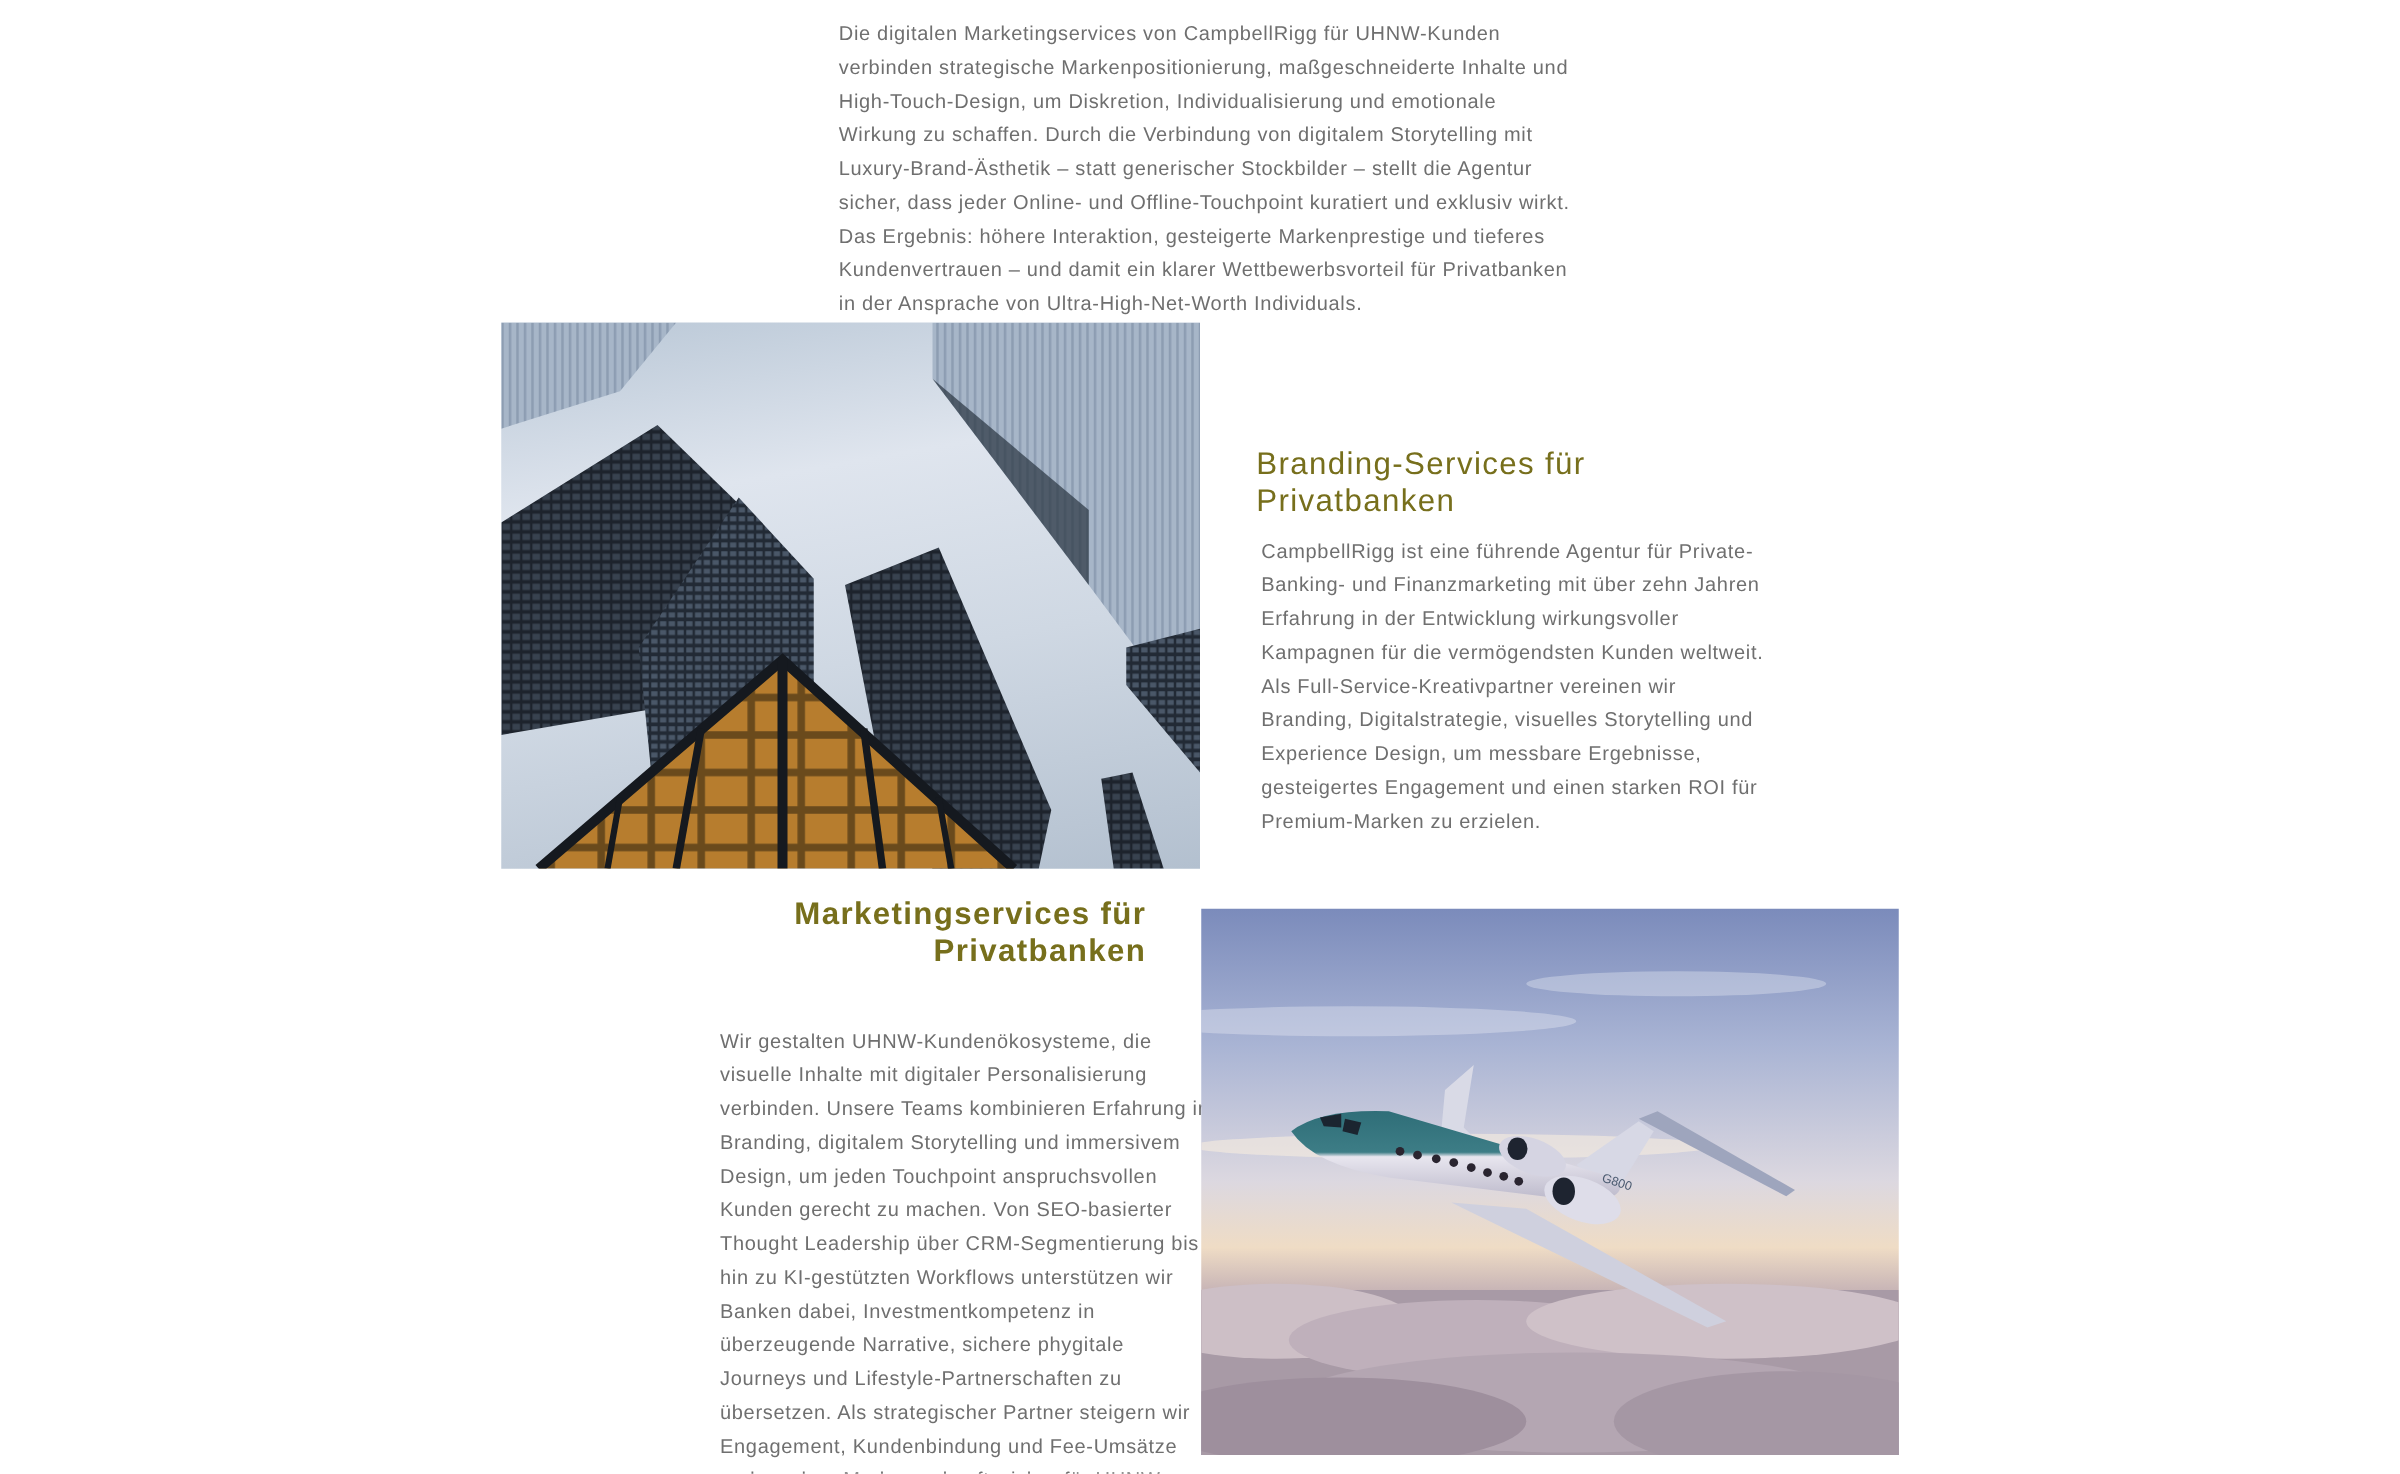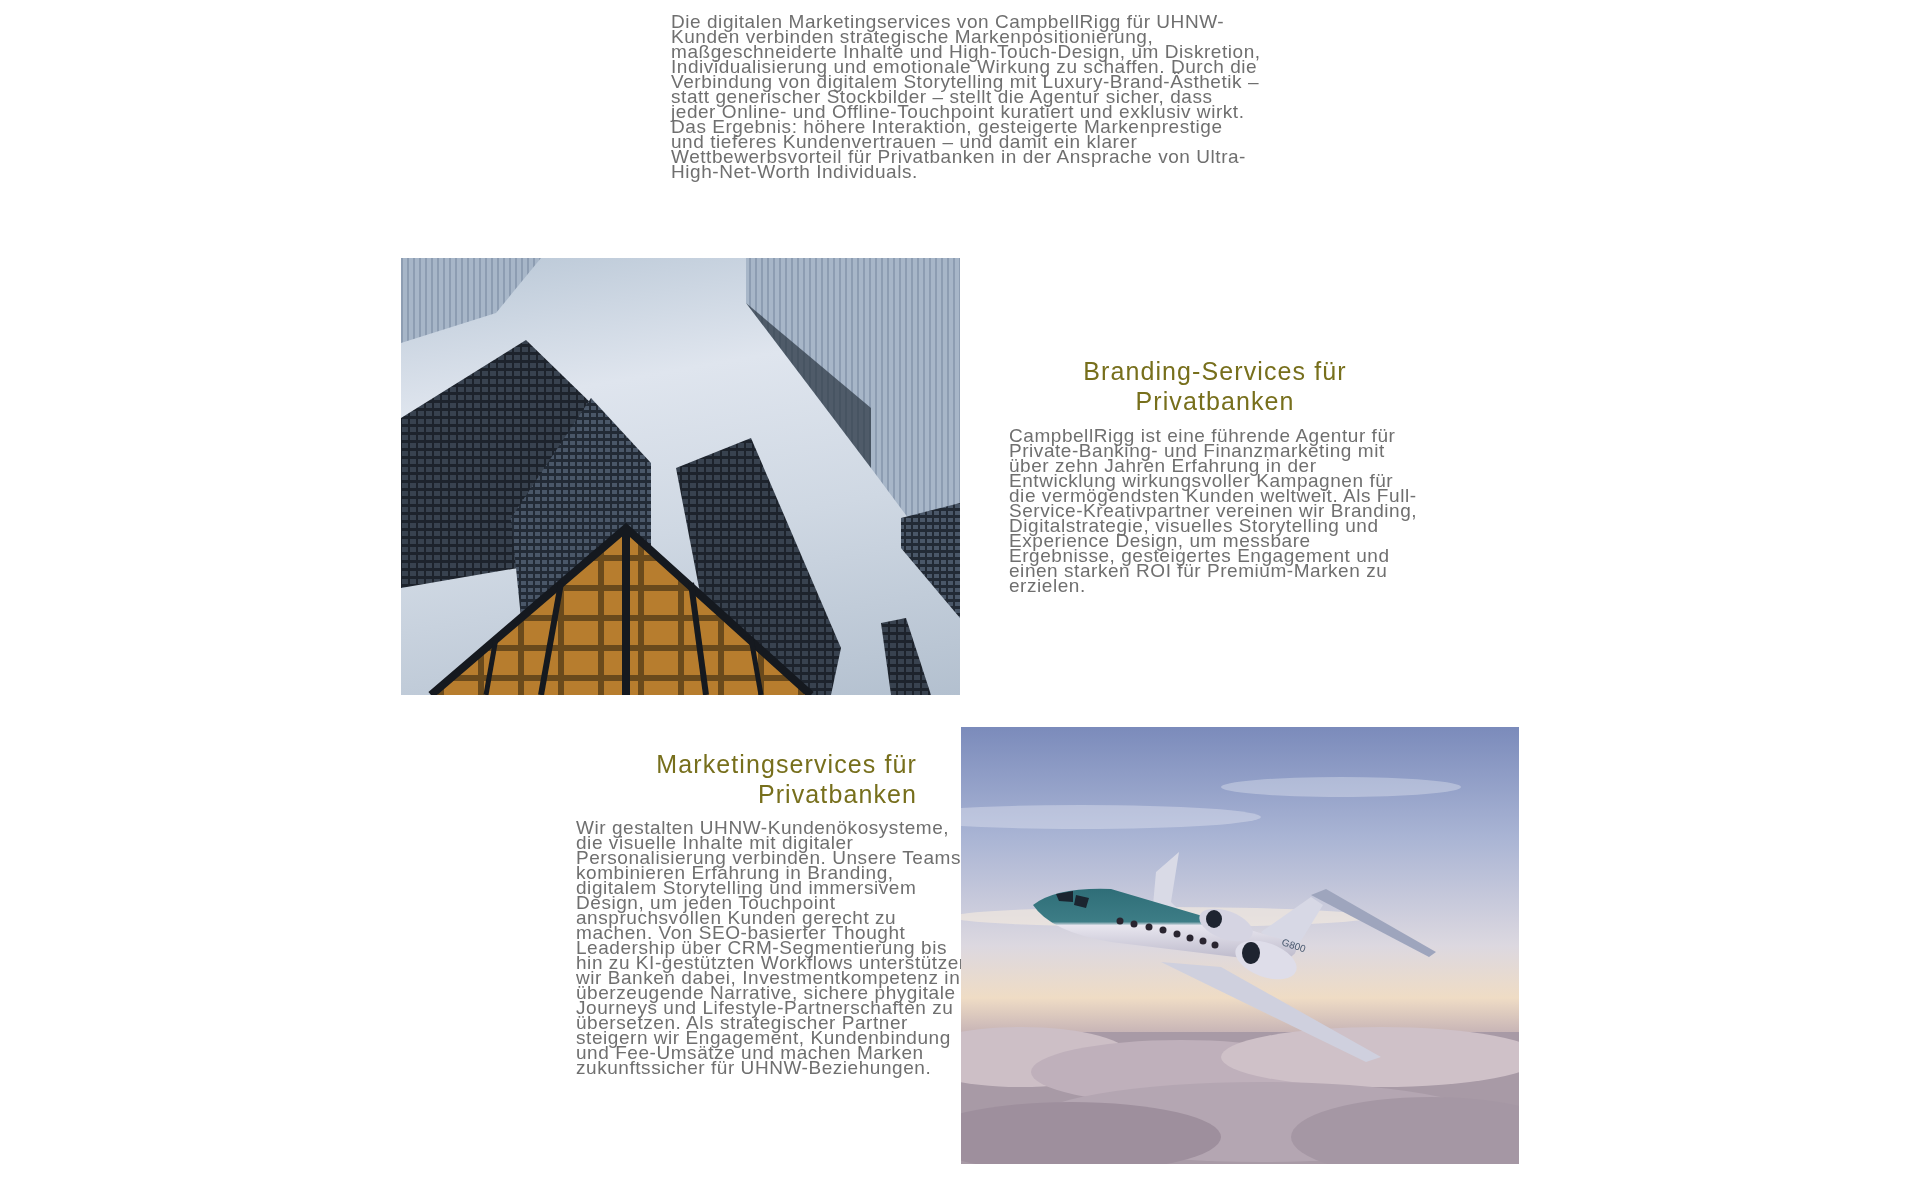--- a/index.html
+++ b/index.html
@@ -1,53 +1,52 @@
 <!DOCTYPE html>
 <html><head>
   <meta charset="utf-8">
   <style>
     * { box-sizing: border-box; margin: 0; padding: 0; }
     html, body { width: 1920px; height: 1179px; background: #ffffff; overflow: hidden; }
     body { position: relative; font-family: "Liberation Sans", sans-serif; color: #6e6e6e; }
 
     .para {
       position: absolute;
-      font-size: 19px;
-      line-height: 15px;
+      font-size: 16px;
+      line-height: 27px;
       letter-spacing: 0.55px;
       color: #6f6f6f;
     }
     .title {
       position: absolute;
       font-family: "Liberation Sans", sans-serif;
       font-size: 25px;
       line-height: 29.5px;
       letter-spacing: 1.1px;
       color: #776f1c;
       font-weight: normal;
-      text-align: center;
     }
 
     #intro { left: 671px; top: 14px; width: 590px; }
 
     #img-buildings {
       position: absolute; left: 401px; top: 258px; width: 559px; height: 437px;
       overflow: hidden;
       background: linear-gradient(170deg, #b9c7d6 0%, #dfe5ee 30%, #cfd8e3 60%, #b3c0cf 100%);
     }
     #img-jet {
       position: absolute; left: 961px; top: 727px; width: 558px; height: 437px;
       overflow: hidden;
       background: linear-gradient(180deg, #7b8bbb 0%, #a9b4d4 25%, #dcd8e0 50%, #efdcc5 62%, #bdaab2 72%, #8a7f92 100%);
     }
 
     #branding-title { left: 1005px; top: 357px; width: 420px; }
     #branding-text { left: 1009px; top: 428px; width: 410px; }
 
-    #marketing-title { left: 520px; top: 750px; width: 397px; text-align: right; }
+    #marketing-title { left: 520px; top: 717px; width: 397px; text-align: right; font-weight: bold; }
     #marketing-text { left: 532px; top: 820px; width: 395px; margin-left: 44px; }
   </style>
 </head>
 <body>
 
 <p id="intro" class="para">Die digitalen Marketingservices von CampbellRigg für UHNW-Kunden verbinden strategische Markenpositionierung, maßgeschneiderte Inhalte und High-Touch-Design, um Diskretion, Individualisierung und emotionale Wirkung zu schaffen. Durch die Verbindung von digitalem Storytelling mit Luxury-Brand-Ästhetik – statt generischer Stockbilder – stellt die Agentur sicher, dass jeder Online- und Offline-Touchpoint kuratiert und exklusiv wirkt. Das Ergebnis: höhere Interaktion, gesteigerte Markenprestige und tieferes Kundenvertrauen – und damit ein klarer Wettbewerbsvorteil für Privatbanken in der Ansprache von Ultra-High-Net-Worth Individuals.</p>
 
 <div id="img-buildings">
   <svg width="559" height="437" viewBox="0 0 559 437" xmlns="http://www.w3.org/2000/svg">
     <defs>

